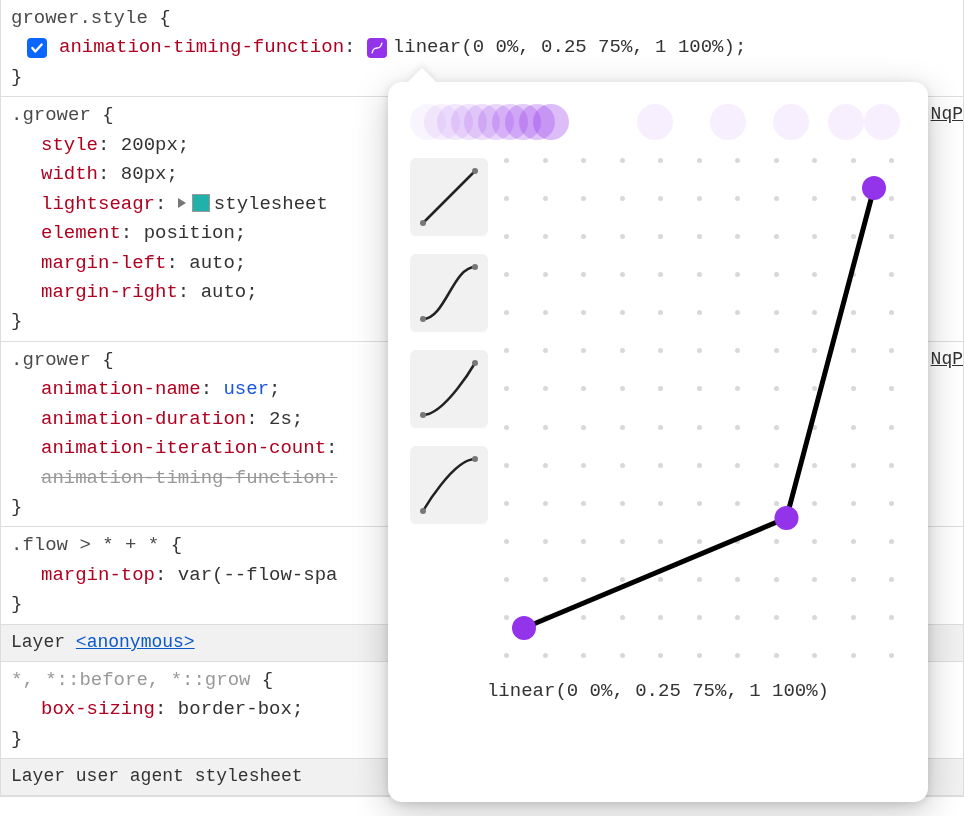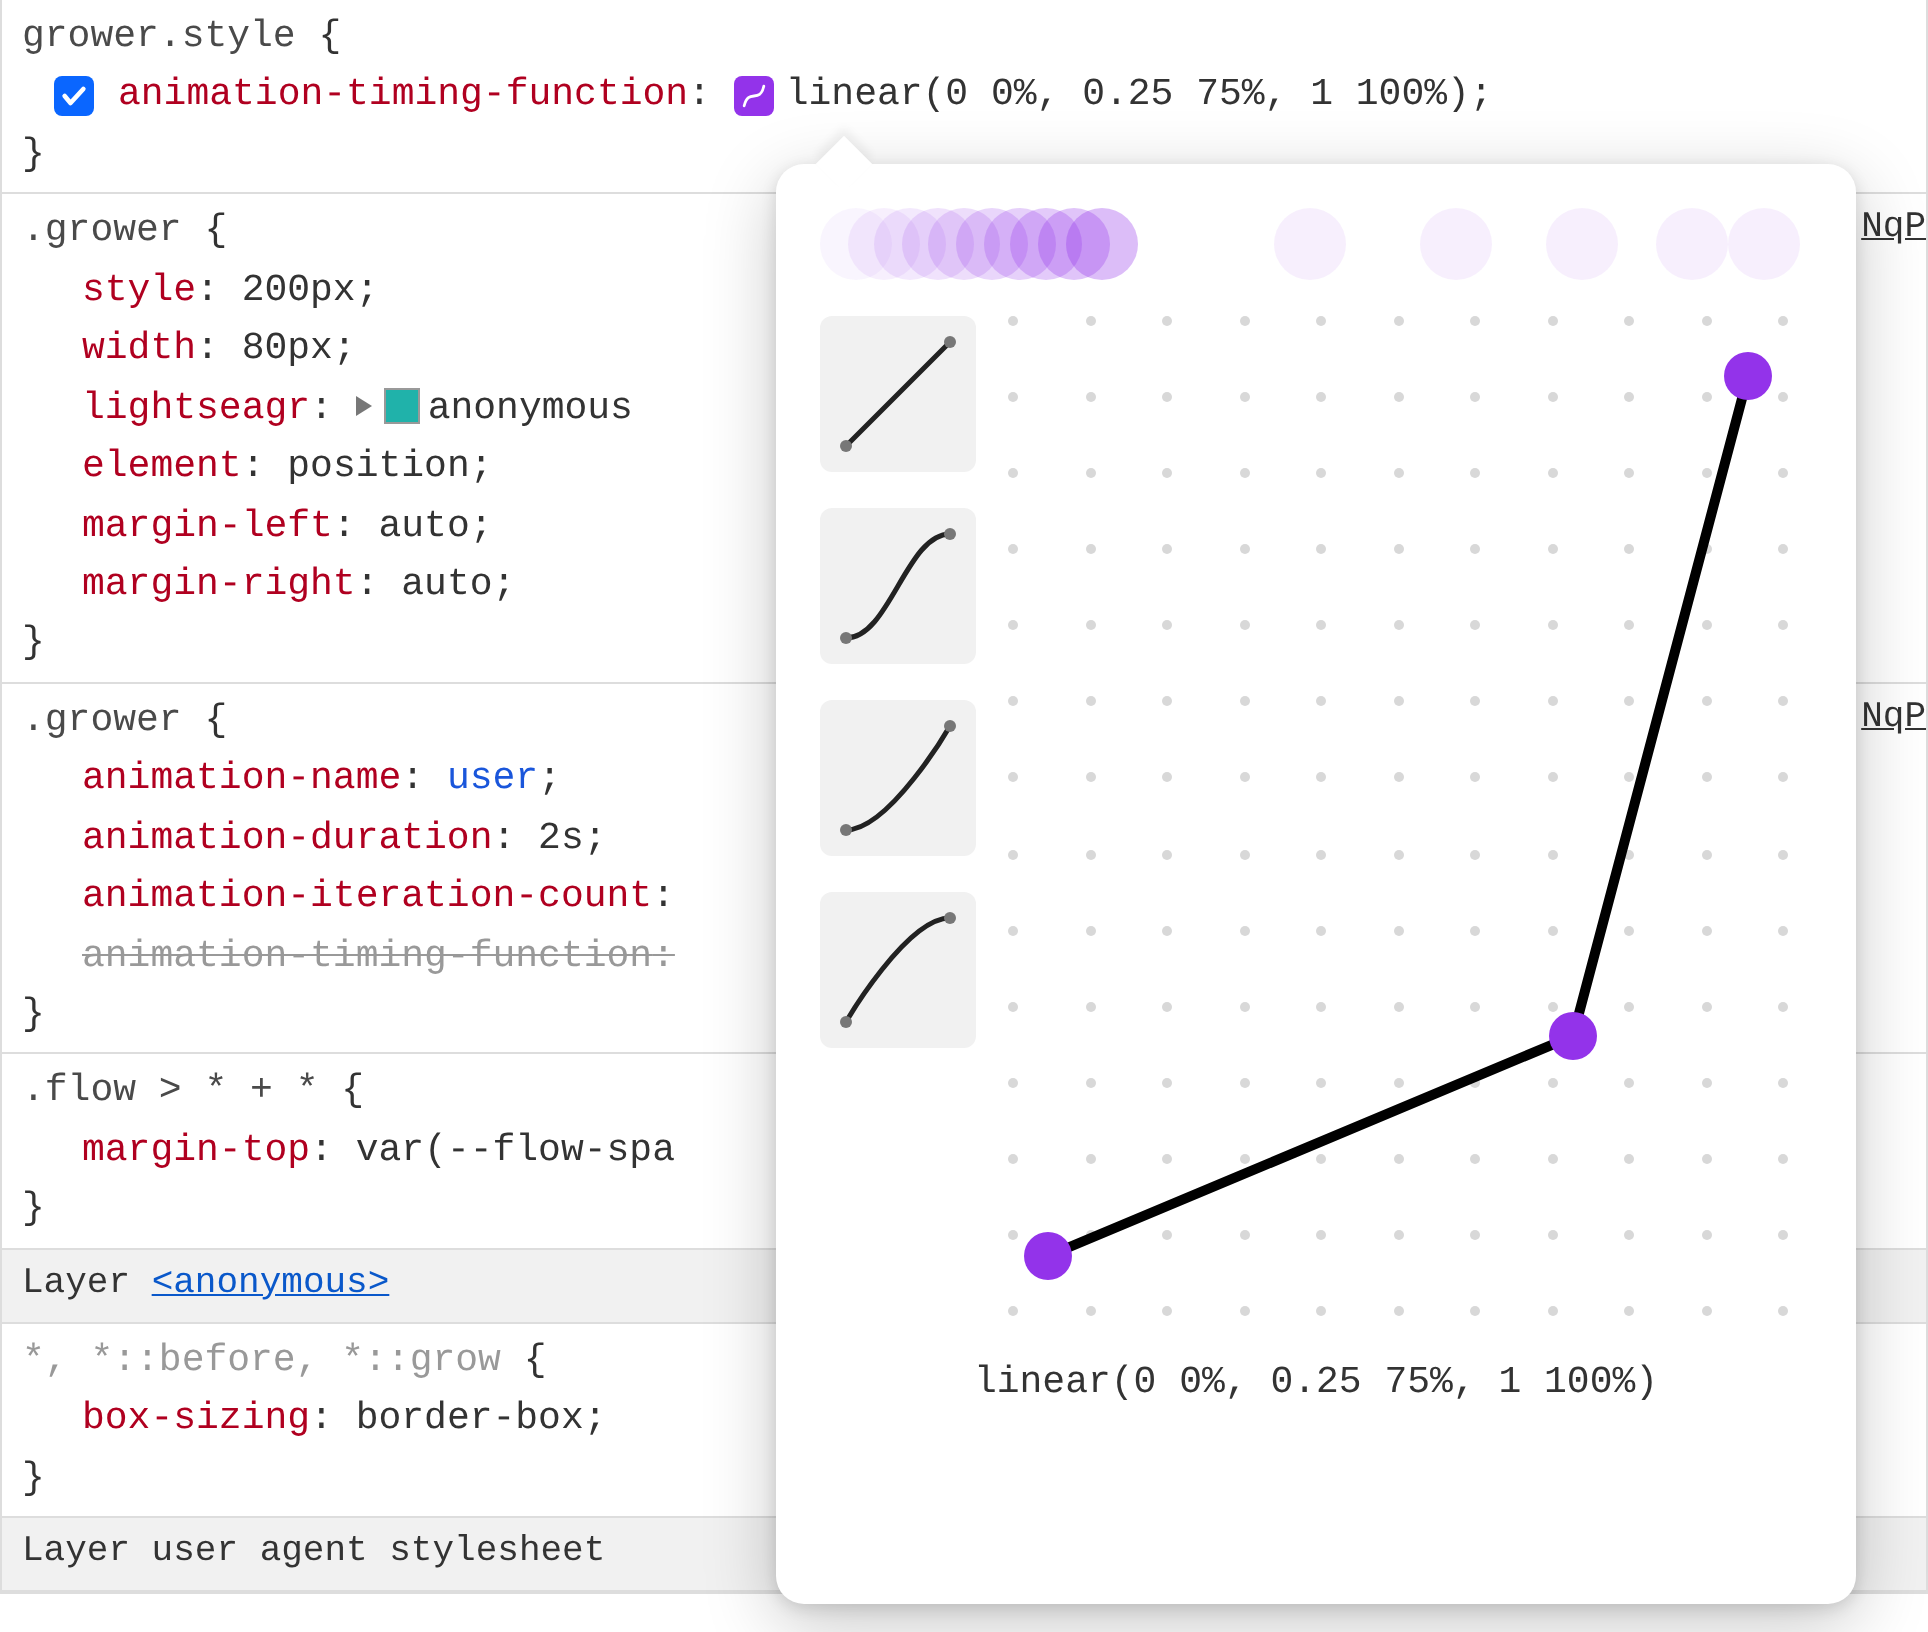--- a/index.html
+++ b/index.html
@@ -200,21 +200,21 @@
     </span>
     <span class="brace">}</span>
   </div>
 
   <div class="rule">
     <span class="source-link" style="top:4px;">NqP</span>
     <span class="selector">.grower</span>
     <span class="brace"> {</span>
     <span class="indent"><span class="prop">style</span><span>: </span><span class="val">200px</span><span>;</span></span>
     <span class="indent"><span class="prop">width</span><span>: </span><span class="val">80px</span><span>;</span></span>
-    <span class="indent"><span class="prop">lightseagr</span><span>: </span><span class="disclosure-triangle"></span><span class="color-swatch" style="background:#20b2aa"></span><span class="val">anonymous</span></span>
+    <span class="indent"><span class="prop">lightseagr</span><span>: </span><span class="disclosure-triangle"></span><span class="color-swatch" style="background:#20b2aa"></span><span class="val">stylesheet</span></span>
     <span class="indent"><span class="prop">element</span><span>: </span><span class="val">position</span><span>;</span></span>
     <span class="indent"><span class="prop">margin-left</span><span>: </span><span class="val">auto</span><span>;</span></span>
     <span class="indent"><span class="prop">margin-right</span><span>: </span><span class="val">auto</span><span>;</span></span>
     <span class="brace">}</span>
   </div>
 
   <div class="rule">
     <span class="source-link" style="top:4px;">NqP</span>
     <span class="selector">.grower</span>
     <span class="brace"> {</span>

